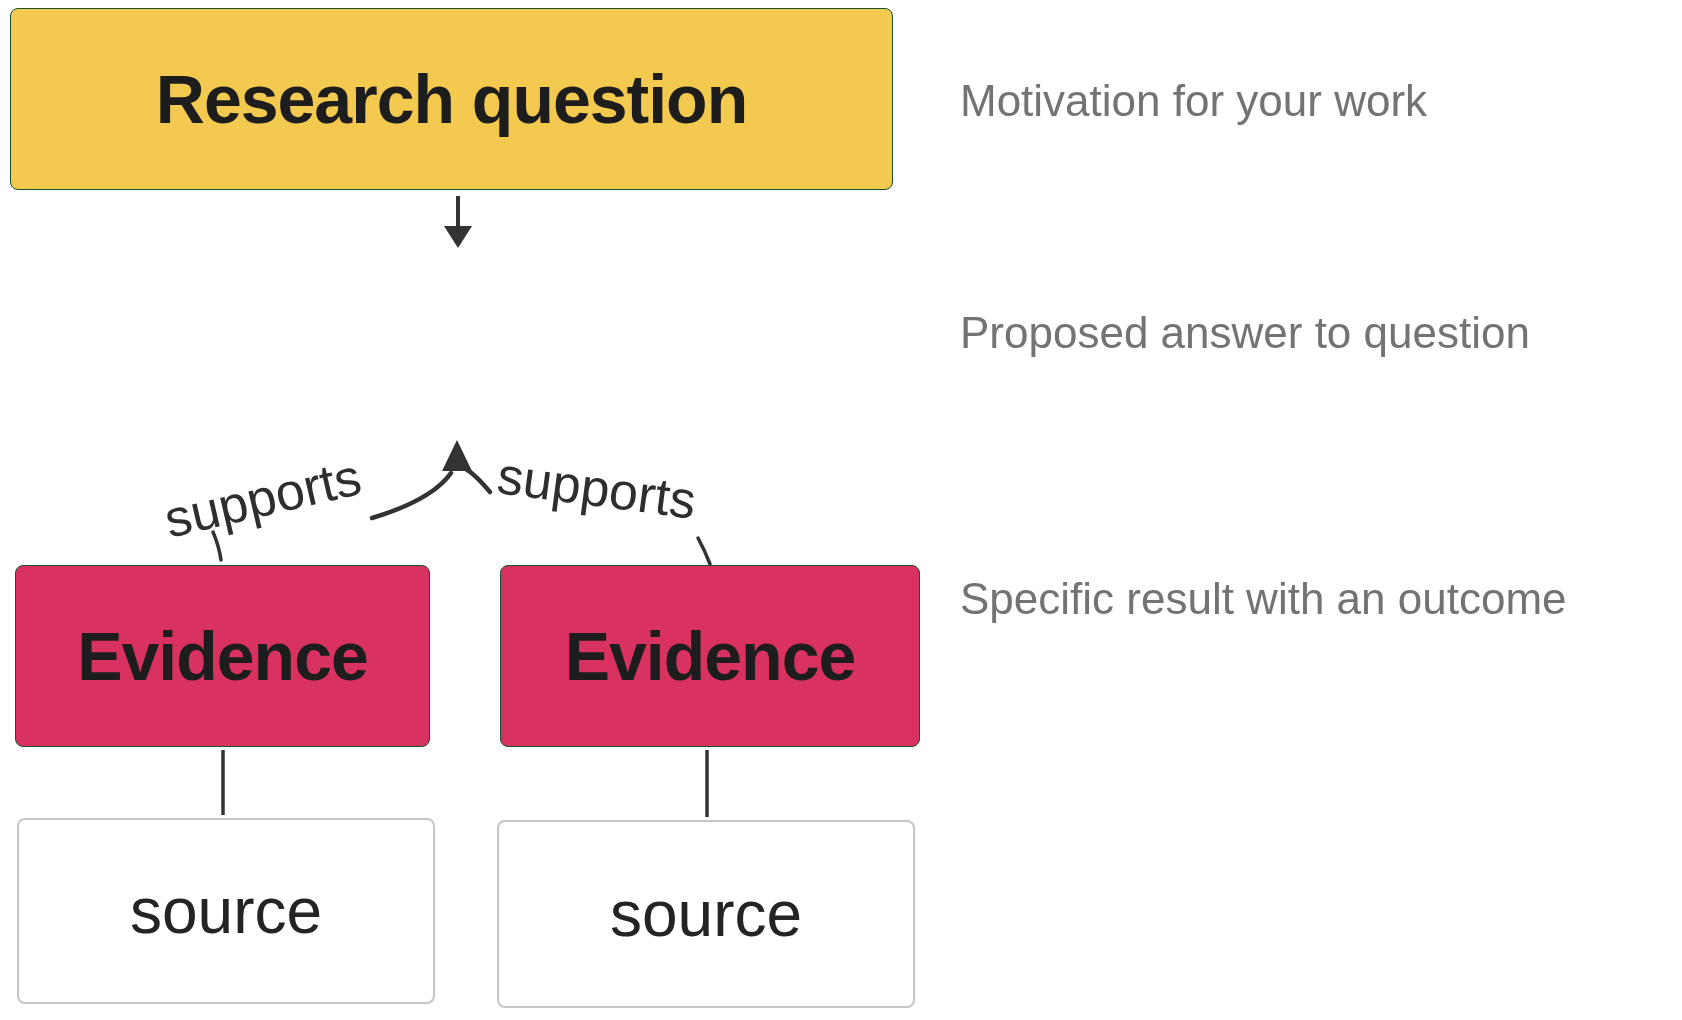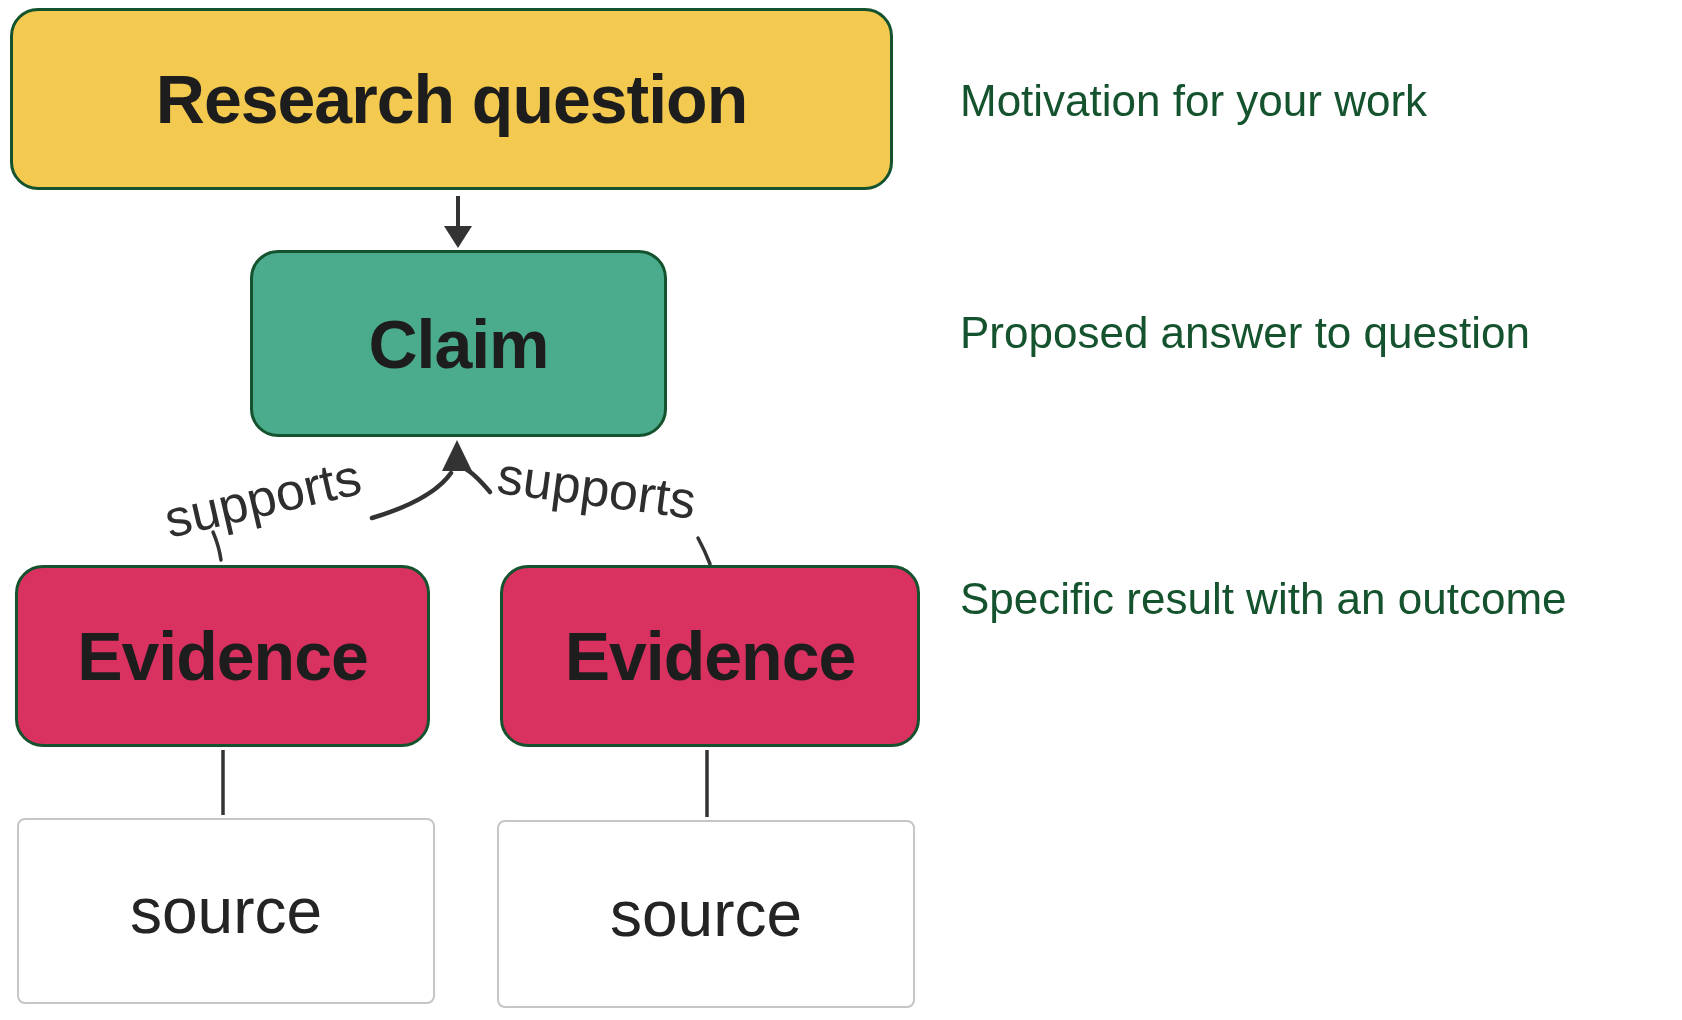--- a/index.html
+++ b/index.html
@@ -15,23 +15,23 @@
     position: absolute;
     left: 0; top: 0;
     width: 1682px; height: 1020px;
     pointer-events: none;
   }
   .node {
     position: absolute;
     display: flex;
     align-items: center;
     justify-content: center;
-    border-radius: 28px;
+    border-radius: 8px;
     box-sizing: border-box;
-    border: 3px solid #14532d;
+    border: 1px solid #14532d;
     color: #1d1d1d;
     text-align: center;
   }
   .node .node-label { display: block; }
   .node-bold .node-label {
     font-weight: 700;
     font-size: 68px;
     letter-spacing: -1px;
   }
   .node-research-question { left: 10px; top: 8px; width: 883px; height: 182px; }
@@ -55,21 +55,21 @@
     font-size: 52px;
     color: #2e2e2e;
     white-space: nowrap;
   }
   .edge-label-left  { left: 163px; top: 468px; transform: rotate(-13deg); }
   .edge-label-right { left: 497px; top: 458px; transform: rotate(7.5deg); }
   .annotation {
     position: absolute;
     left: 960px;
     font-size: 44px;
-    color: #14532d;
+    color: #737373;
     white-space: nowrap;
     line-height: 50px;
   }
   .annotation-1 { top: 76px; }
   .annotation-2 { top: 308px; }
   .annotation-3 { top: 574px; }
   .annotation-4 { top: 842px; }
 </style>
 </head>
 <body>
@@ -89,23 +89,20 @@
     <path d="M 698 538 Q 705 551 710 564" stroke="#333333" stroke-width="3.5" fill="none" stroke-linecap="round"></path>
 
     <line x1="223" y1="750" x2="223" y2="815" stroke="#333333" stroke-width="3.5"></line>
     <line x1="707" y1="750" x2="707" y2="817" stroke="#333333" stroke-width="3.5"></line>
   </svg>
 
   <div class="node node-bold node-research-question" style="background: rgb(243, 201, 79);">
     <span class="node-label">Research question</span>
   </div>
 
-  <div class="node node-bold node-claim" style="background: rgb(75, 172, 141);">
-    <span class="node-label">Claim</span>
-  </div>
 
   <div class="node node-bold node-evidence-left" style="background: rgb(217, 50, 97);">
     <span class="node-label">Evidence</span>
   </div>
 
   <div class="node node-bold node-evidence-right" style="background: rgb(217, 50, 97);">
     <span class="node-label">Evidence</span>
   </div>
 
   <div class="node node-source-left">

